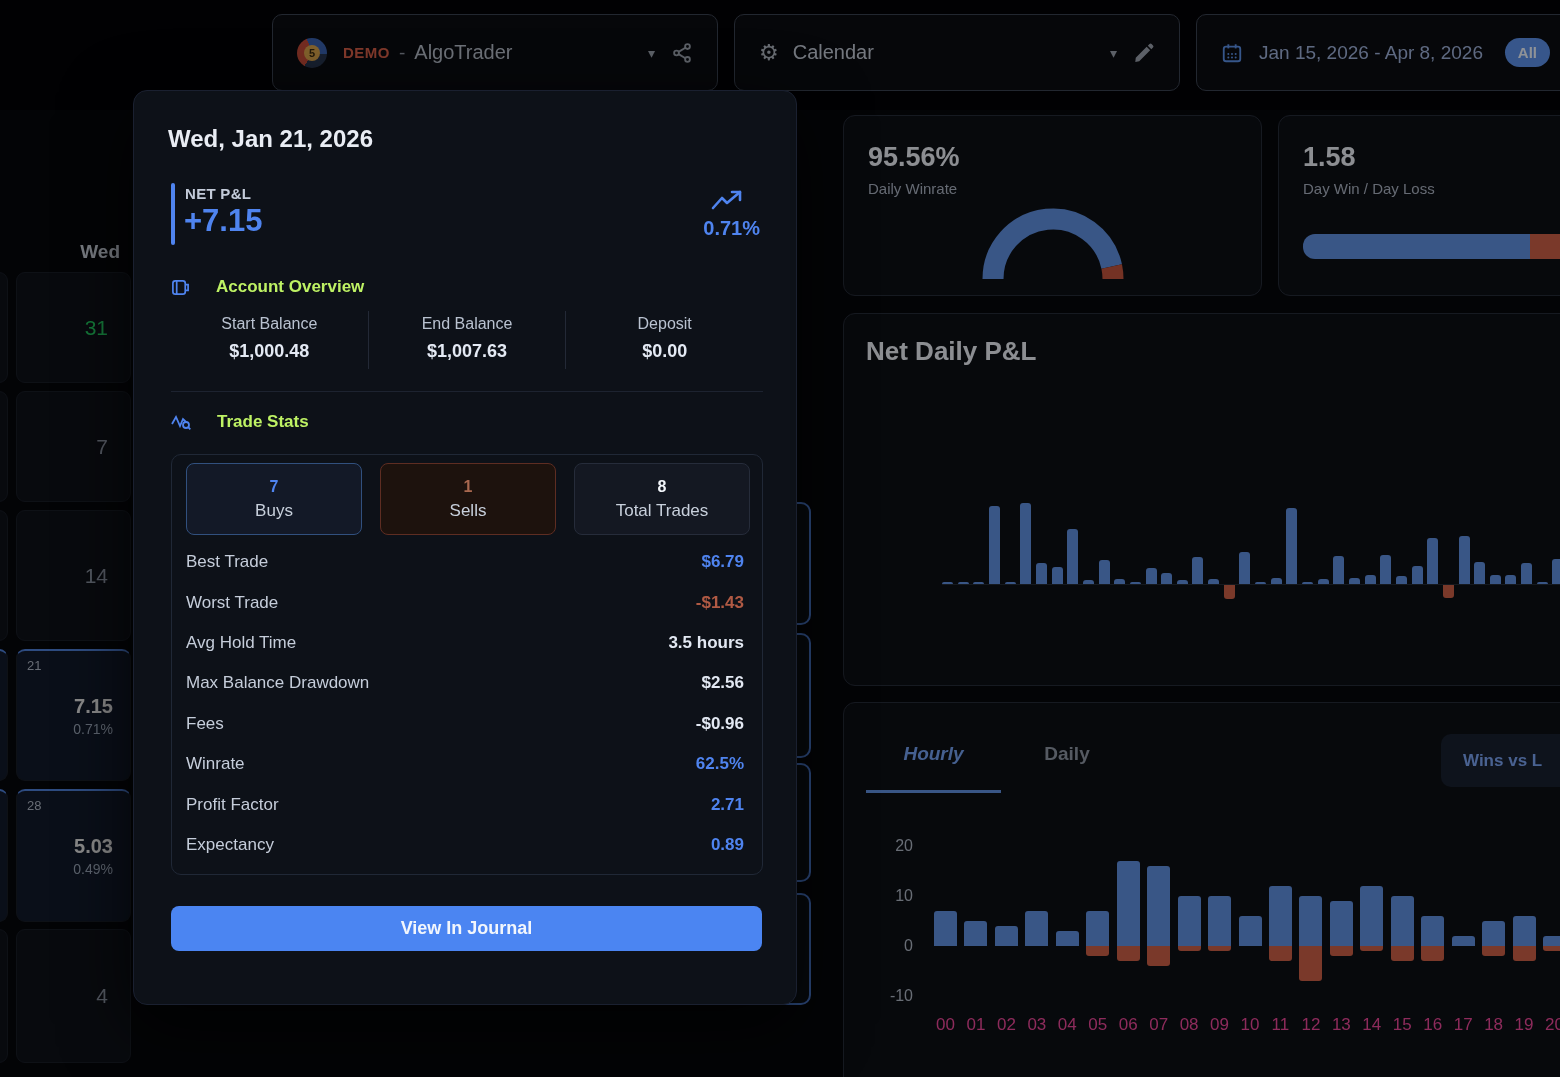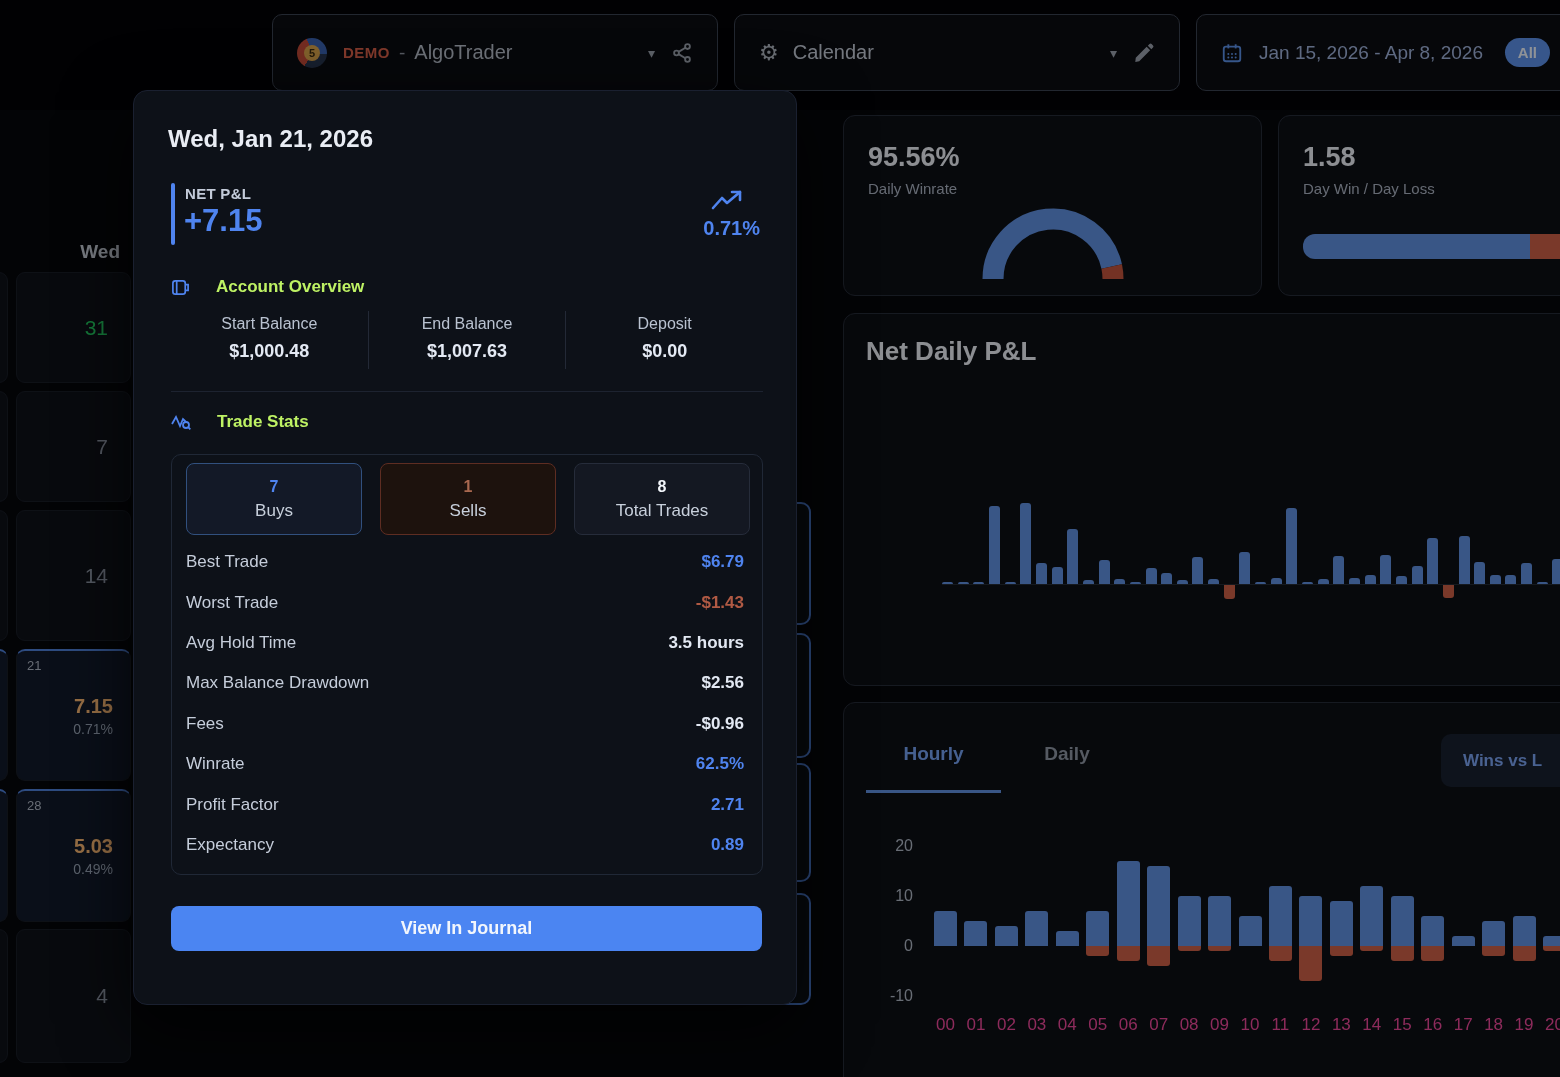--- a/index.html
+++ b/index.html
@@ -29,21 +29,21 @@
   .range-text { color:#9db0d8; font-size:19px; margin-left:16px; }
   .all-badge { margin-left:auto; background:#5c90e8; color:#eef4fc; font-weight:bold; font-size:15px; border-radius:15px; padding:6px 13px; }
 
   
   .cal-day-header { position:absolute; left:16px; top:241px; width:115px; text-align:right; padding-right:11px; color:#c6cdd8; font-weight:bold; font-size:19px; }
   .cal-cell { position:absolute; border-radius:9px; background:#0e1118; border:1px solid #181d26; }
   .cal-cell.hl { background:#121a2a; border-top:2px solid #4e7fd8; }
   .cal-date-center { position:absolute; right:22px; top:50%; transform:translateY(-50%); color:#8b93a2; font-size:21px; }
   .cal-cell.muted .cal-date-center { color:#22c55e; }
   .cal-date-corner { position:absolute; left:10px; top:7px; color:#aeb6c4; font-size:13px; }
-  .cal-pnl { position:absolute; right:17px; top:44px; color:#fdba74; font-size:20px; font-weight:bold; }
+  .cal-pnl { position:absolute; right:17px; top:44px; color:#e5e5e5; font-size:20px; font-weight:bold; }
   .cal-pct { position:absolute; right:17px; top:70px; color:#9aa6b8; font-size:14px; }
   .frag { position:absolute; border:2px solid #4e7fd8; border-radius:10px; background:#0d1117; width:111px; left:700px; }
 
   
   .card { position:absolute; background:#0d1015; border:1px solid #262c38; border-radius:12px; }
   .card-value { position:absolute; left:24px; top:26px; color:#e9edf4; font-size:27px; font-weight:bold; }
   .card-label { position:absolute; left:24px; top:64px; color:#a9b1c0; font-size:15px; }
   .card-winrate { left:843px; top:115px; width:419px; height:181px; }
   .card-ratio   { left:1278px; top:115px; width:300px; height:181px; }
   .ratio-bar { position:absolute; left:24px; top:118px; width:273px; height:25px; border-radius:12px; overflow:hidden; display:flex; }
@@ -51,21 +51,21 @@
   .ratio-loss { background:#cc5f46; height:100%; flex:1; }
   .card-pnl { left:843px; top:313px; width:732px; height:373px; }
   .chart-title { position:absolute; left:22px; top:22px; color:#e9edf4; font-size:26px; font-weight:bold; }
   .ylab { position:absolute; right:0; transform:translateY(-50%); color:#aeb6c4; font-size:16px; white-space:nowrap; }
   .bar { position:absolute; border-radius:3px 3px 0 0; }
   .bar.pos { background:#5f8fe0; }
   .bar.neg { background:#cc5f46; border-radius:0 0 3px 3px; }
   .baseline { position:absolute; height:1px; background:#232a35; }
   .card-hourly { left:843px; top:702px; width:732px; height:390px; }
   .tab { position:absolute; top:40px; height:50px; display:flex; align-items:flex-start; justify-content:center; font-size:19px; font-weight:bold; }
-  .tab.active { color:#74a0f0; border-bottom:3px solid #5f8fe0; }
+  .tab.active { color:#74a0f0; border-bottom:3px solid #5f8fe0;font-style:italic; }
   .tab.idle { color:#8e96a4; }
   .wins-btn { position:absolute; left:597px; top:31px; width:141px; height:53px; background:#182030; border-radius:10px; color:#7ba3f2; font-size:17px; font-weight:bold; display:flex; align-items:center; padding-left:22px; }
   .xlab { position:absolute; width:32px; text-align:center; color:#ec4899; font-size:17px; }
 
   
   .dim { position:absolute; inset:0; background:rgba(0,0,0,0.40); z-index:5; }
 
   
   .popover { position:absolute; left:133px; top:90px; width:664px; height:915px; z-index:10; background:#0d1118; border:1px solid #1a2030; border-radius:14px; box-shadow:0 22px 70px rgba(0,0,0,0.75); }
   .pop-title { position:absolute; left:34px; top:34px; color:#e9edf4; font-size:24px; font-weight:bold; }

